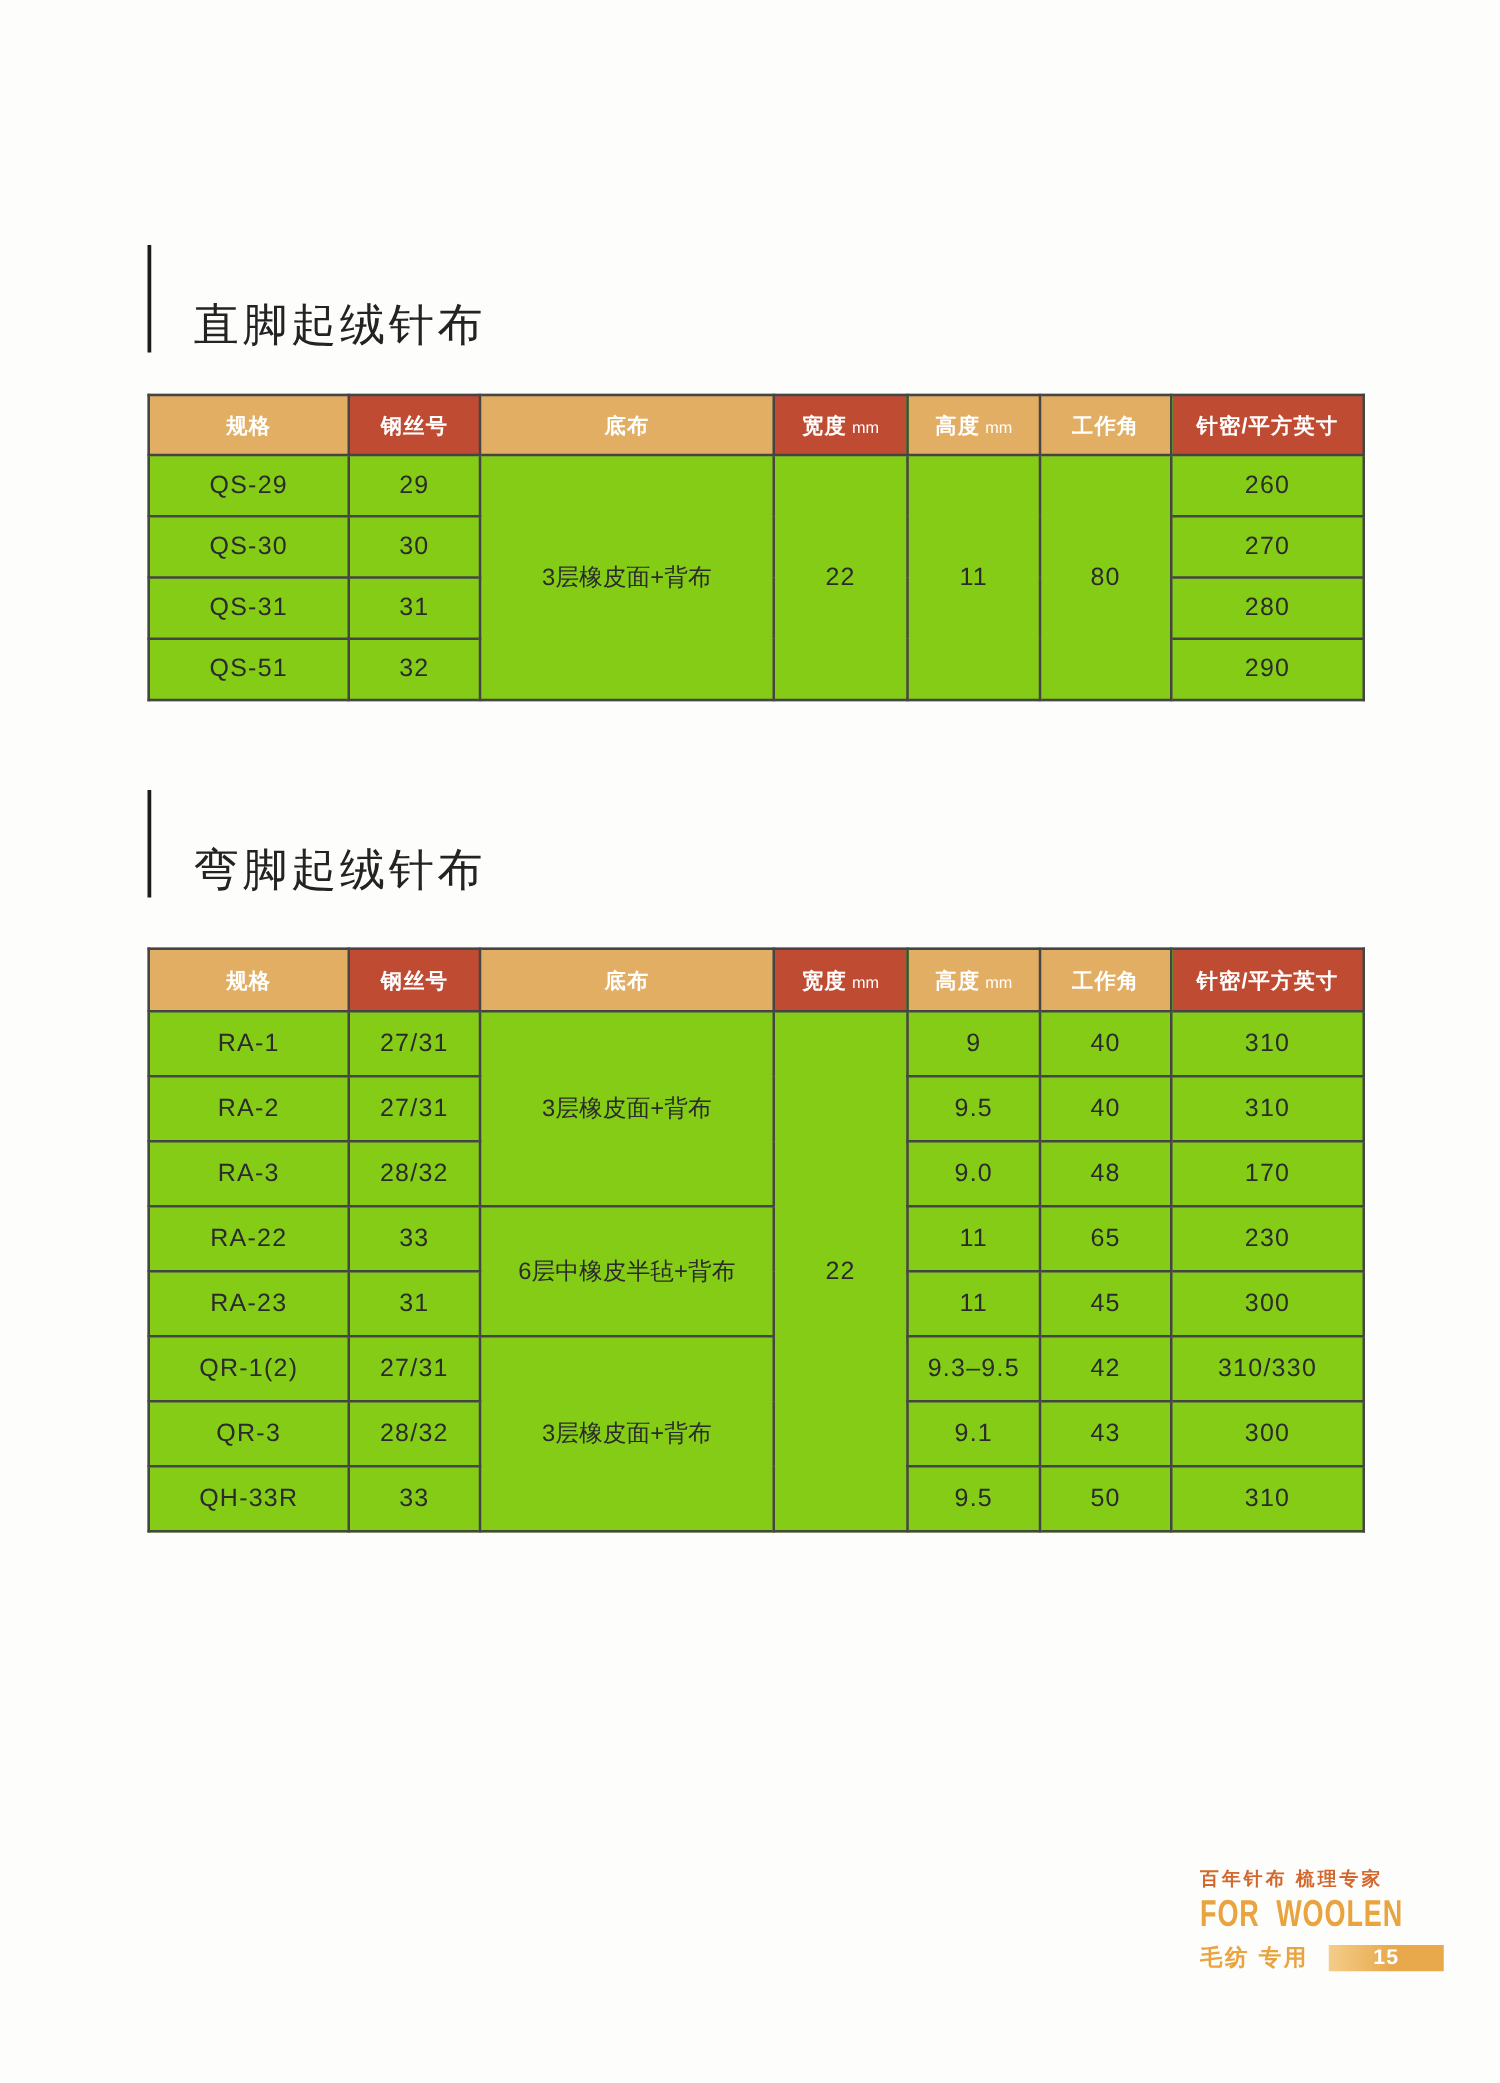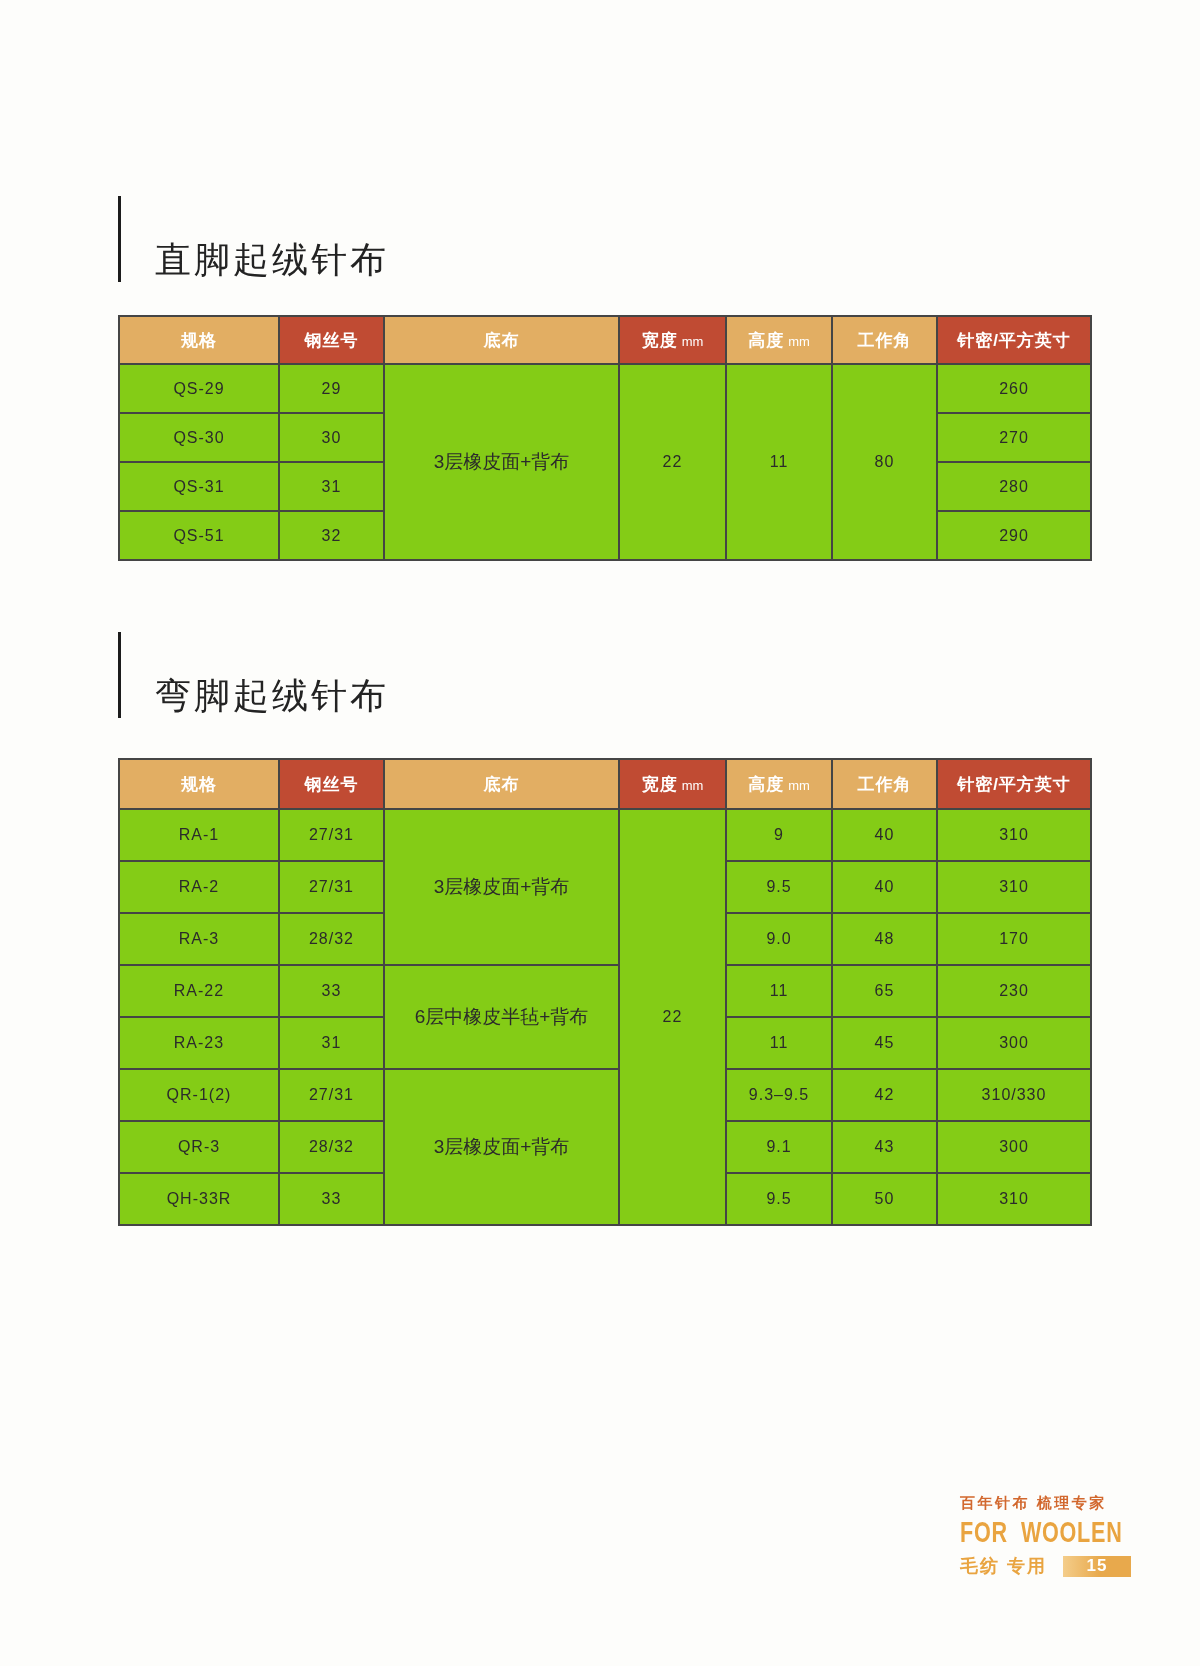--- a/index.html
+++ b/index.html
@@ -75,21 +75,21 @@
   .spec-table thead th.tan { background: var(--tan, #e2ae63); }
   .spec-table thead th.red { background: var(--red, #bf4b33); }
   .hdr-unit {
     font-weight: 400;
     font-size: 13px;
     margin-left: 4px;
     letter-spacing: 0;
   }
   .spec-table td {
     height: 47px;
-    font-size: 16px;
+    font-size: 20px;
     color: var(--body-text, #2b2b2b);
     letter-spacing: 1px;
   }
   .spec-table.t2 td { height: 50px; }
   .spec-table td.fabric-cell { font-size: 19px; letter-spacing: 0; border-radius: 23px; }
 
   
   .footer {
     position: absolute;
     left: 960px;
@@ -123,21 +123,21 @@
   }
   .footer-category {
     color: var(--footer-gold, #e9a440);
     font-size: 18px;
     font-weight: 700;
     letter-spacing: 2px;
     white-space: nowrap;
   }
   .page-badge {
     margin-left: 16px;
-    width: 68px;
+    width: 92px;
     height: 21px;
     background: linear-gradient(90deg, #f4cd8a 0%, var(--badge-gold, #e8a94c) 55%);
     display: flex;
     align-items: center;
     justify-content: center;
     color: #ffffff;
     font-size: 17px;
     font-weight: 700;
     letter-spacing: 1px;
   }

